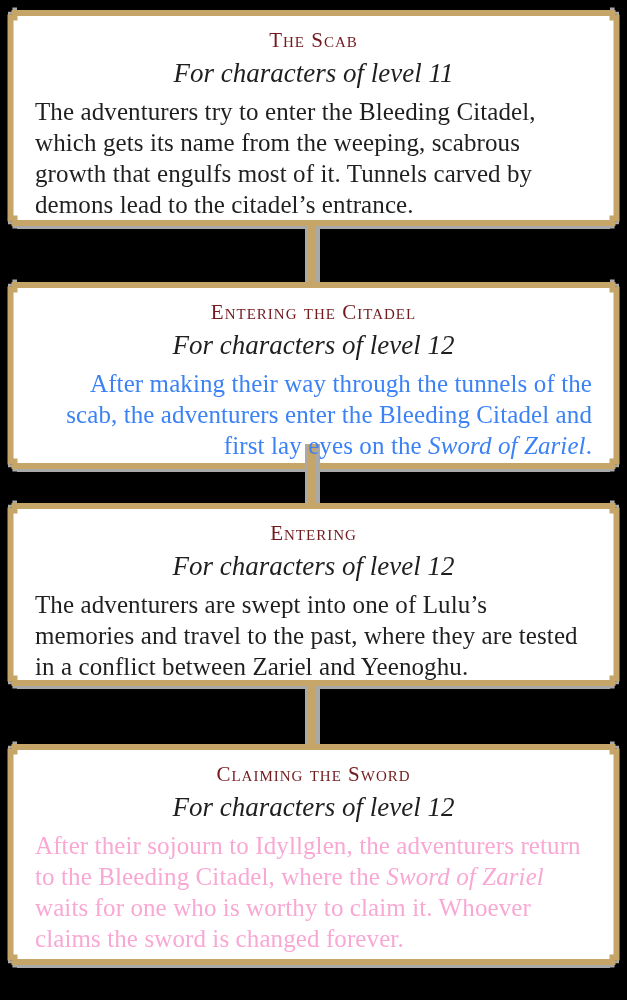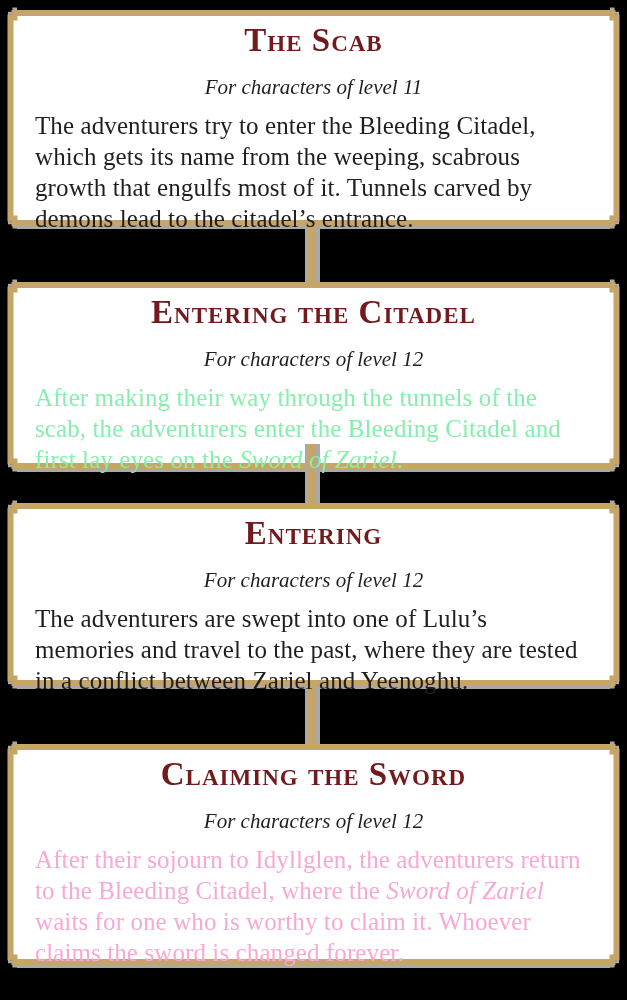--- a/index.html
+++ b/index.html
@@ -29,30 +29,30 @@
     display:block;
   }
   .content{
     position:relative;
     z-index:2;
     padding:14px 27px 0 27px;
     text-align:center;
   }
   .title{
     font-variant:small-caps;
-    font-size:33px;
+    font-size:21px;
     line-height:32px;
     letter-spacing:1px;
-    font-weight:bold;
+    font-weight:normal;
   }
   .subtitle{
     font-style:italic;
-    font-size:21px;
+    font-size:27px;
     line-height:28px;
-    margin-top:17px;
+    margin-top:3px;
   }
   .body{
     margin-top:9px;
     text-align:left;
     font-size:25px;
     line-height:31px;
     letter-spacing:0.1px;
   }
   .body i{font-style:italic;}
   .connector{
@@ -94,21 +94,21 @@
         <path d="M 9 -1.3 L 5.7 -1.3 L 5.7 3 L 1.3 3 L 1.3 9" fill="none" stroke="#a9a9a9" stroke-width="2.6"></path>
         <path d="M 602 -1.3 L 605.3 -1.3 L 605.3 3 L 609.7 3 L 609.7 9" fill="none" stroke="#a9a9a9" stroke-width="2.6"></path>
         <path d="M 9 188.3 L 5.7 188.3 L 5.7 184 L 1.3 184 L 1.3 178" fill="none" stroke="#a9a9a9" stroke-width="2.6"></path>
         <path d="M 602 188.3 L 605.3 188.3 L 605.3 184 L 609.7 184 L 609.7 178" fill="none" stroke="#a9a9a9" stroke-width="2.6"></path>
         <path d="M 9 188.5 L 602 188.5" fill="none" stroke="#a9a9a9" stroke-width="3"></path>
         <path d="M 2.5 9 L 2.5 7.5 L 6.5 7.5 L 6.5 3 L 9 3 L 602 3 L 604.5 3 L 604.5 7.5 L 608.5 7.5 L 608.5 9 L 608.5 178 L 608.5 179.5 L 604.5 179.5 L 604.5 184 L 602 184 L 9 184 L 6.5 184 L 6.5 179.5 L 2.5 179.5 L 2.5 178 Z" fill="none" stroke="#c6a668" stroke-width="6" stroke-linejoin="miter"></path>
       </svg>
     <div class="content">
       <div class="title" style="color: rgb(114, 26, 29);">Entering the Citadel</div>
       <div class="subtitle" style="color: rgb(31, 31, 33);">For characters of level 12</div>
-      <div class="body" style="color: #86efac;"><span>After making their way through the tunnels of the scab, the adventurers enter the Bleeding Citadel and first lay eyes on the </span><i>Sword of Zariel</i><span>.</span></div>
+      <div class="body" style="color: #3b82f6; text-align: right;"><span>After making their way through the tunnels of the scab, the adventurers enter the Bleeding Citadel and first lay eyes on the </span><i>Sword of Zariel</i><span>.</span></div>
     </div>
   </div>
 
   <div class="connector c2" style="background: linear-gradient(90deg, rgb(169, 169, 169) 0px, rgb(169, 169, 169) 3.5px, rgb(198, 166, 104) 3.5px, rgb(198, 166, 104) 10.5px, rgb(169, 169, 169) 10.5px, rgb(169, 169, 169) 15px);"></div>
 
   <div class="node n3">
     <svg class="frame" width="611" height="187" viewBox="0 0 611 187">
         <rect x="4" y="5" width="603" height="173" fill="#ffffff"></rect>
         <path d="M 9 -1.3 L 5.7 -1.3 L 5.7 3 L 1.3 3 L 1.3 9" fill="none" stroke="#a9a9a9" stroke-width="2.6"></path>
         <path d="M 602 -1.3 L 605.3 -1.3 L 605.3 3 L 609.7 3 L 609.7 9" fill="none" stroke="#a9a9a9" stroke-width="2.6"></path>

